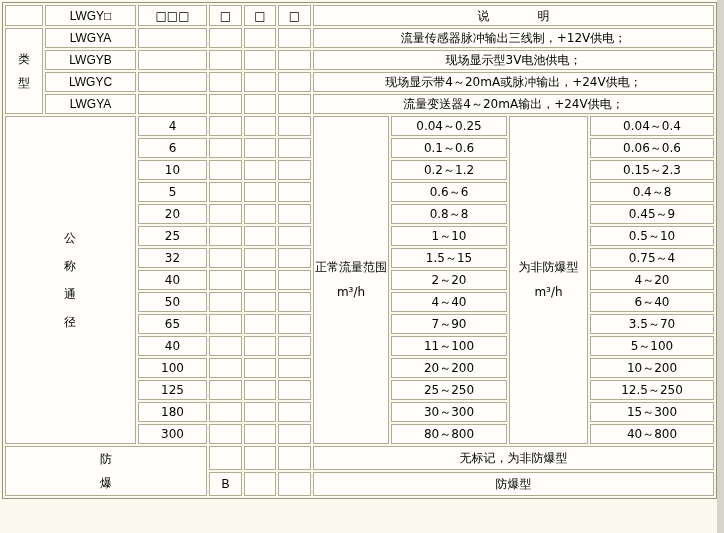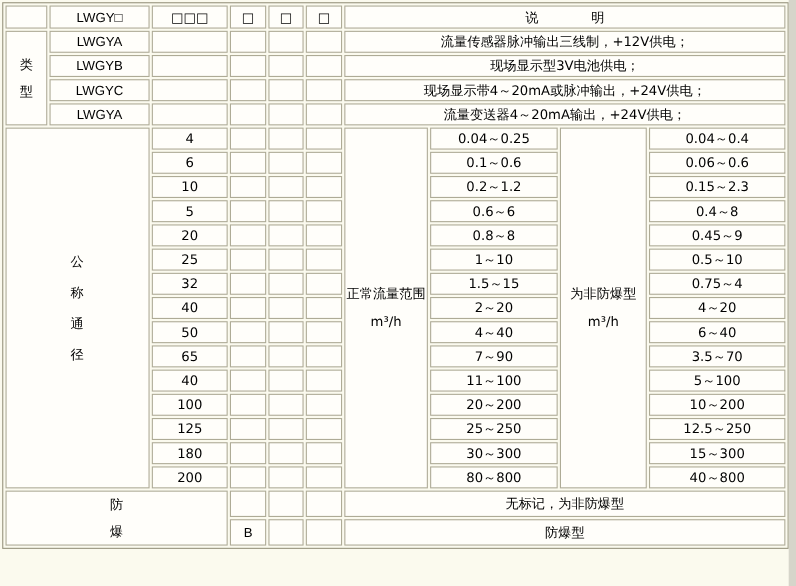--- a/index.html
+++ b/index.html
@@ -220,21 +220,21 @@
   </tr>
   <tr>
     <td>180</td>
     <td></td>
           <td></td>
           <td></td>
     <td>30～300</td>
     <td>15～300</td>
   </tr>
   <tr>
-    <td>200</td>
+    <td>300</td>
     <td></td>
           <td></td>
           <td></td>
     <td>80～800</td>
     <td>40～800</td>
   </tr>
 
   <tr>
     <td rowspan="2" colspan="3" class="vlabel ex-label">防
 爆</td>

